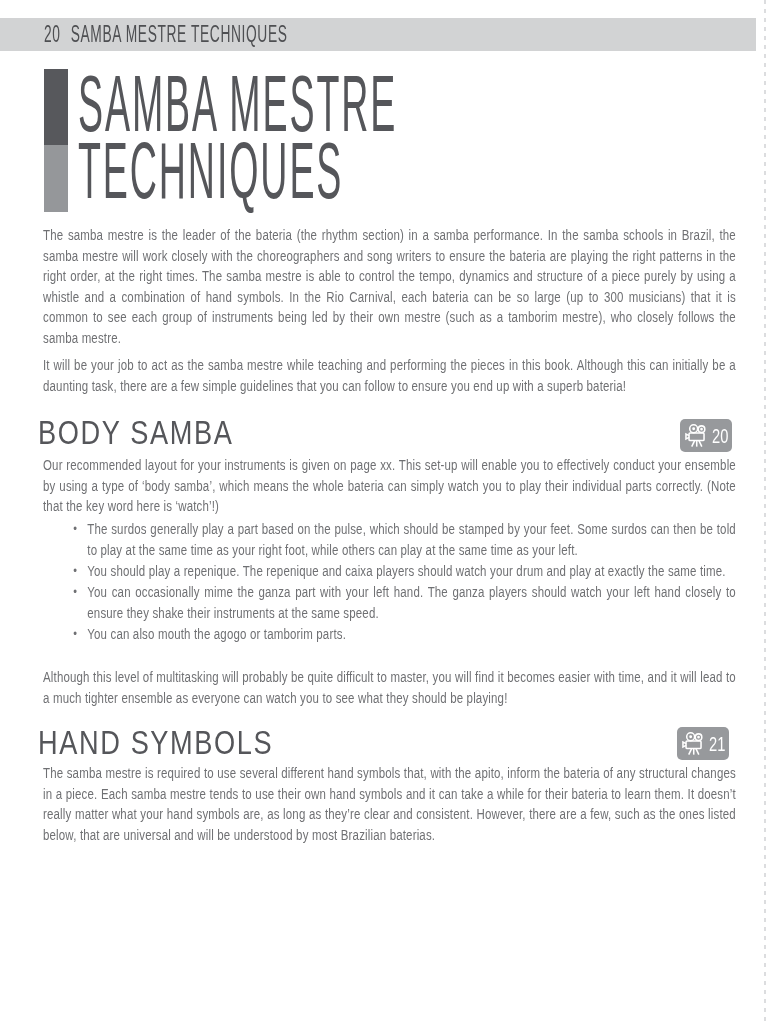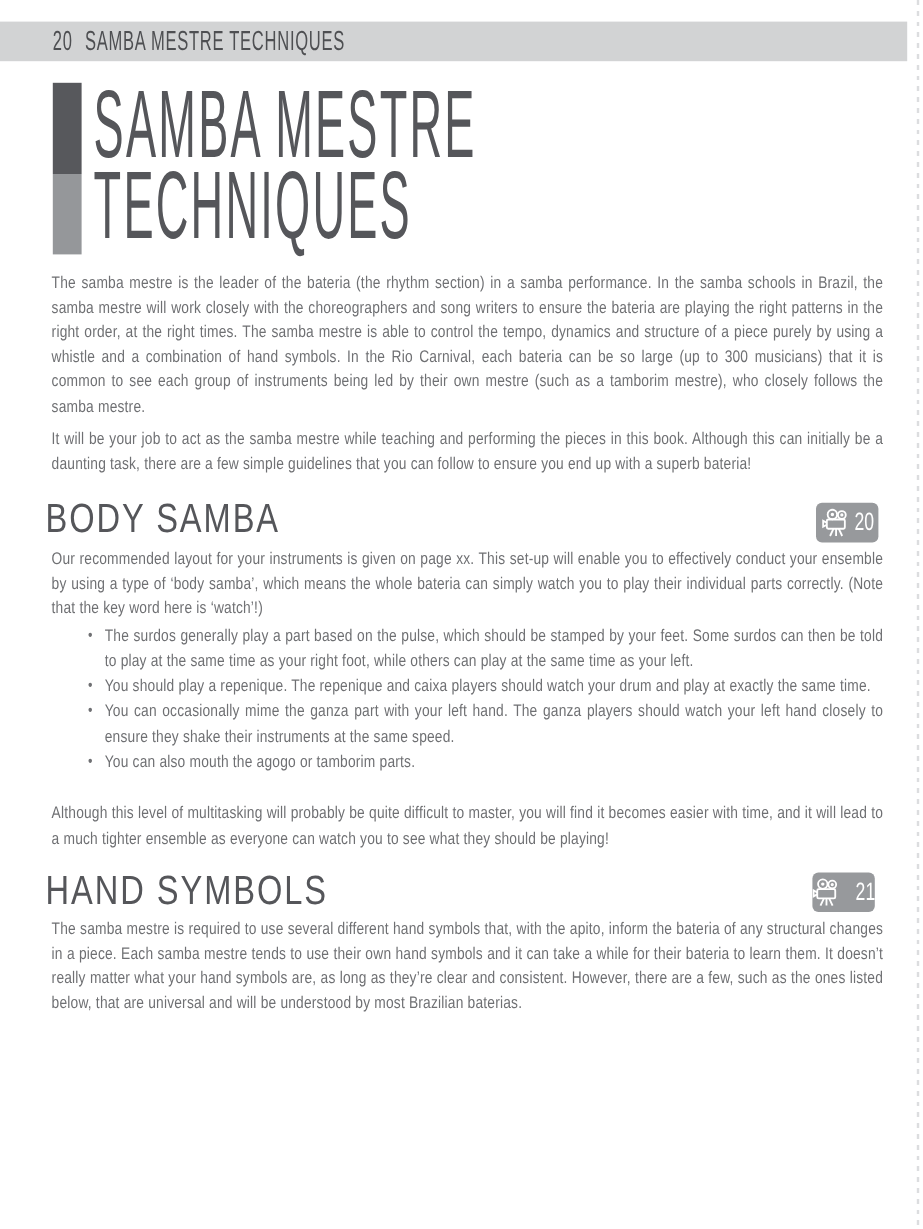--- a/index.html
+++ b/index.html
@@ -63,21 +63,21 @@
   .bullets li { position:relative; line-height:21px; text-align:justify; }
   .bullets li::before { content:"\2022"; position:absolute; left:-17px; top:-1px; font-size:13px; }
 
   
   .video-badge {
     position:absolute; width:52px; height:33px; background:#97999c;
     border-radius:5px; display:flex; align-items:center; justify-content:center;
     gap:2px; color:#ffffff;
   }
   .badge-1 { left:680px; top:419px; }
-  .badge-2 { left:677px; top:727px;justify-content:space-between; }
+  .badge-2 { left:677px; top:727px; }
   .video-badge .num {
     font-size:21px; line-height:33px; transform:scaleX(0.7); transform-origin:left center;
     width:16px; letter-spacing:0;
   }
   .video-badge svg { display:block; }
 </style>
 </head>
 <body>
 
 <div class="page">

